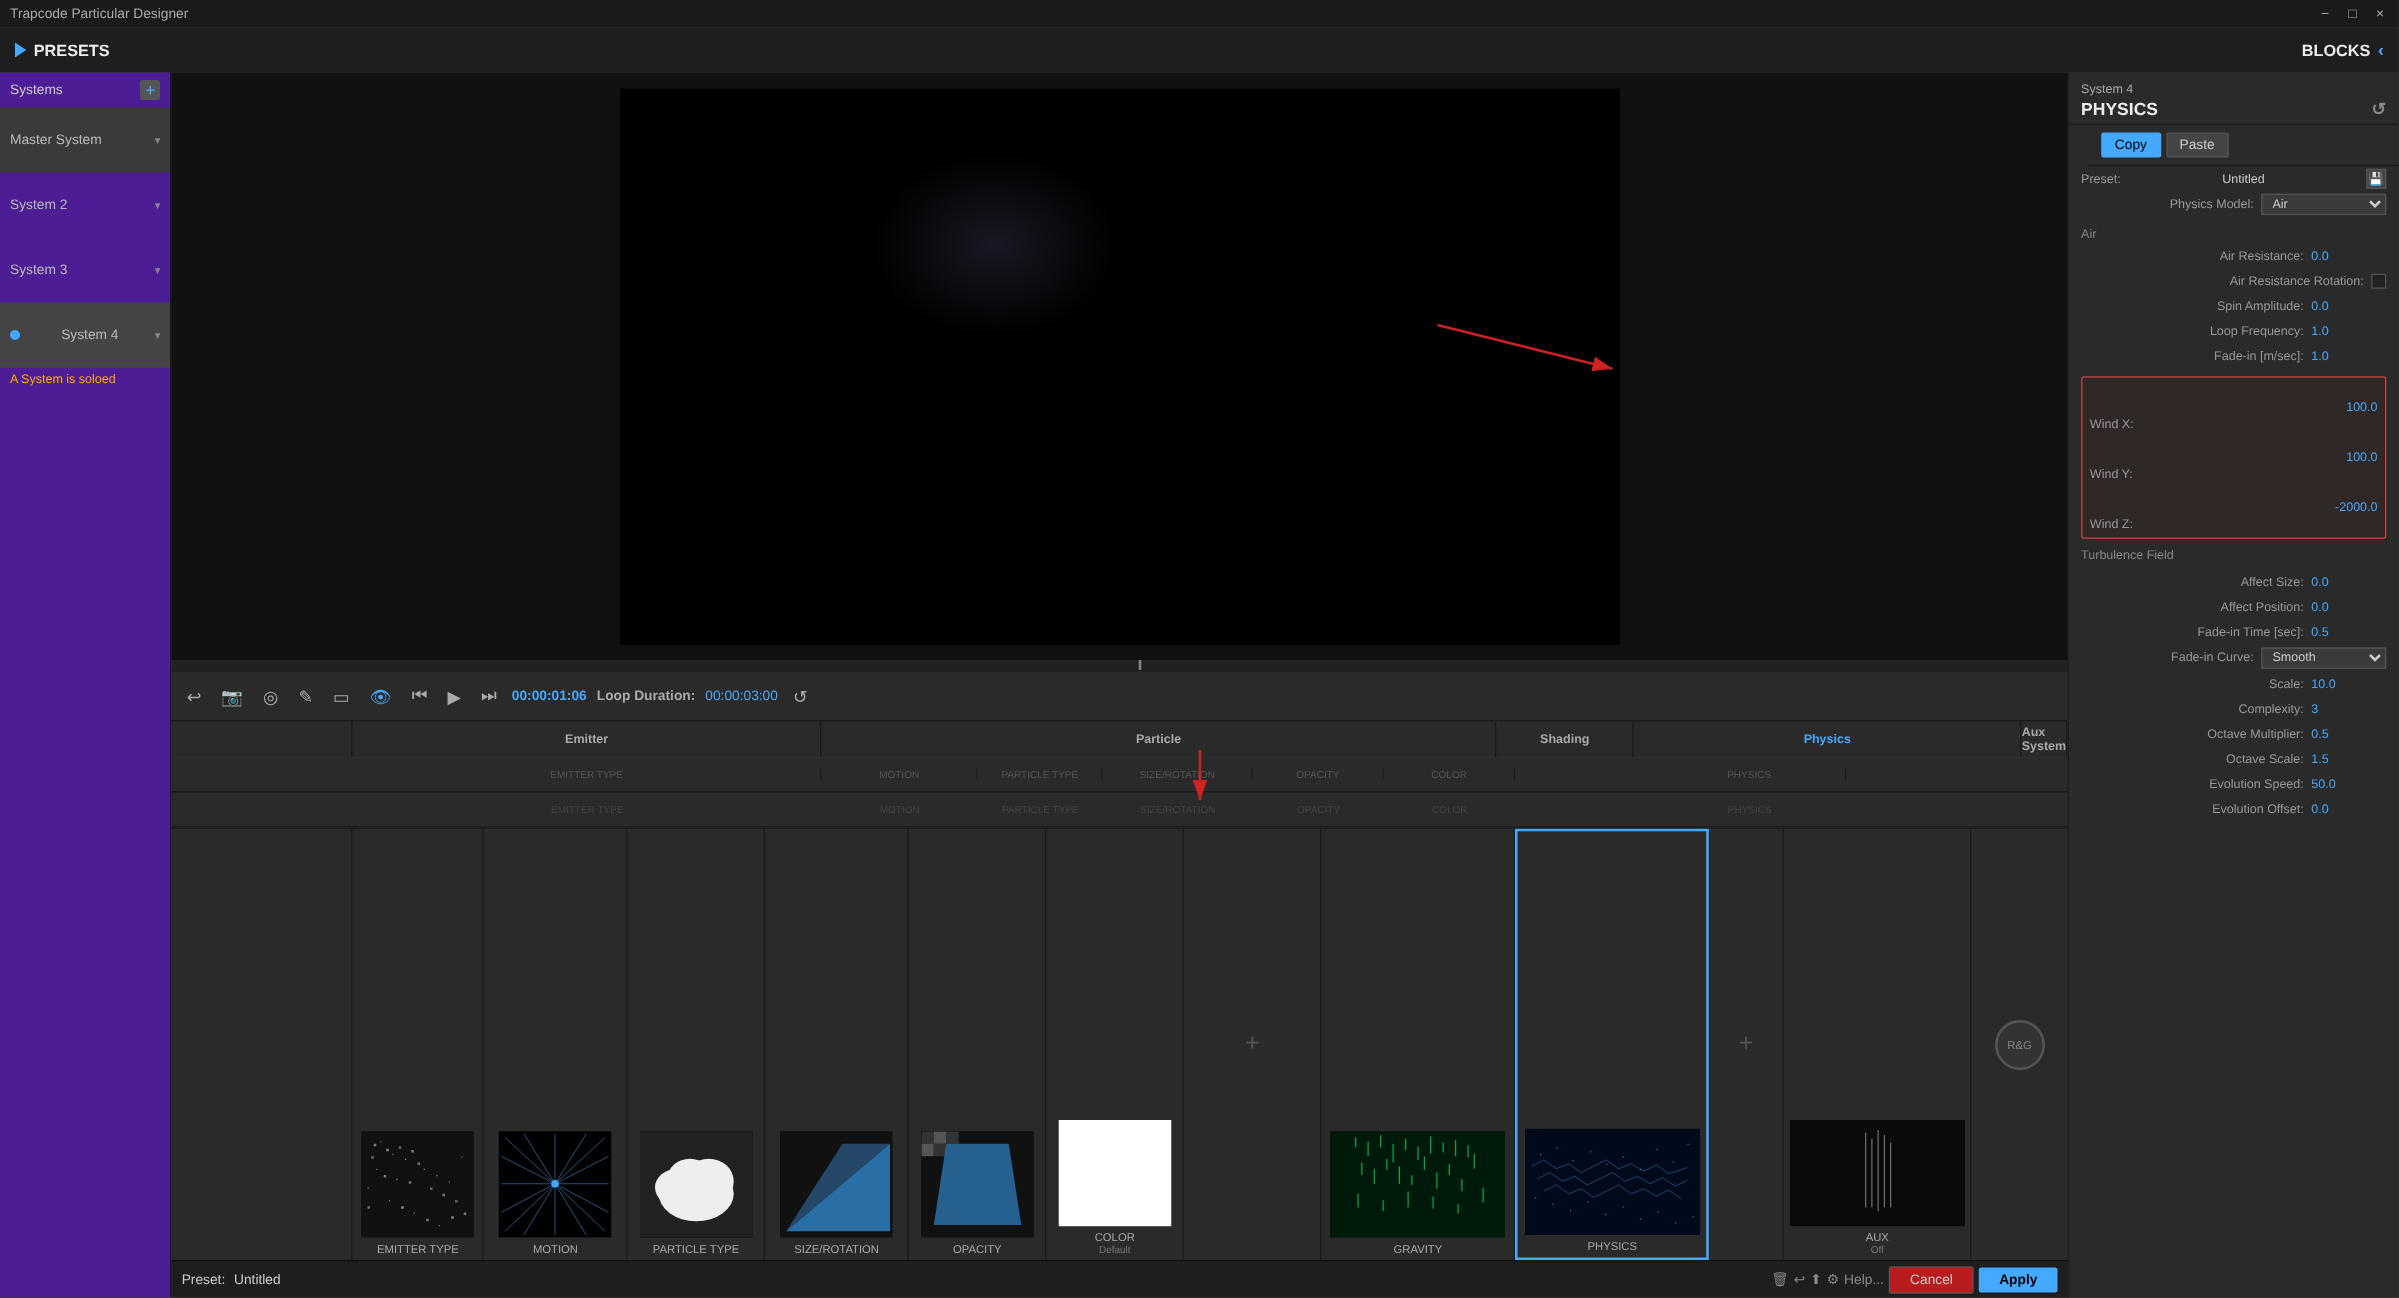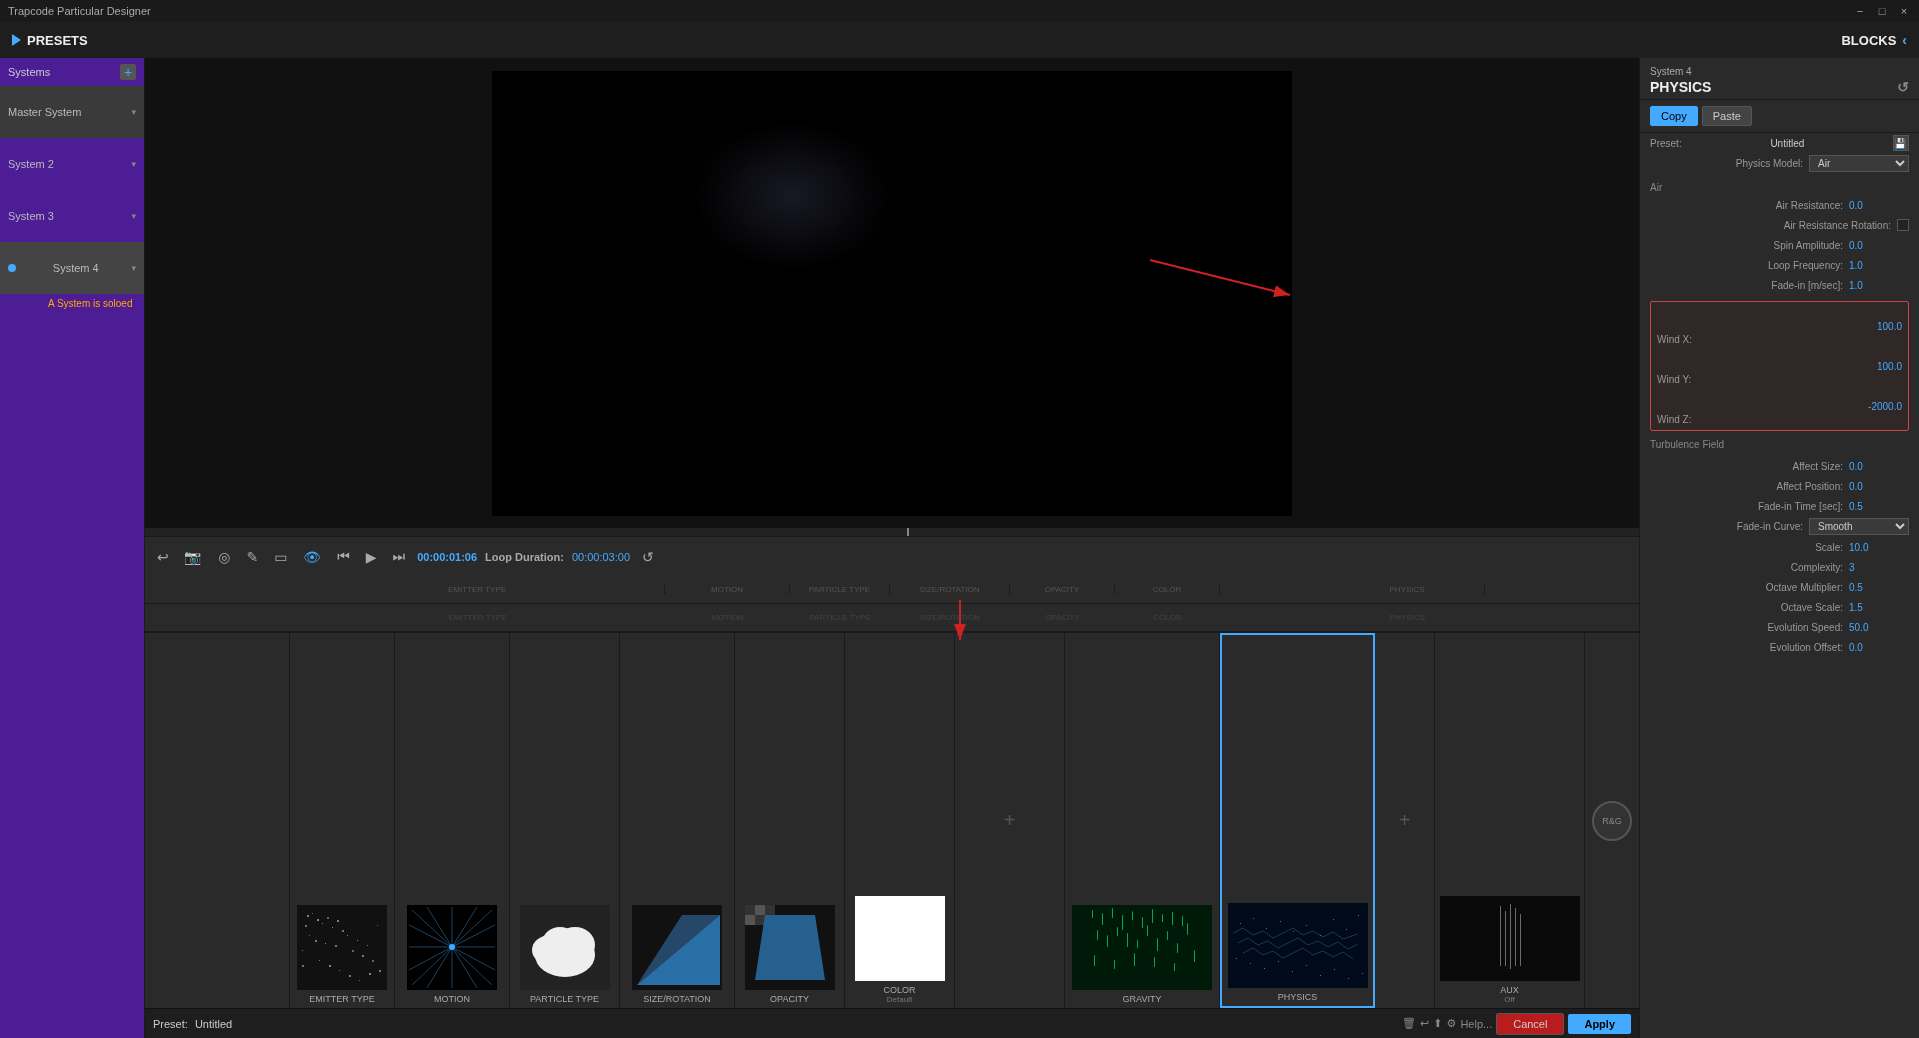--- a/index.html
+++ b/index.html
@@ -96,21 +96,21 @@
       font-size: 9px; color: #888;
     }
     .system-item.selected { background: #444; }
     .system-item .solo-dot {
       width: 8px; height: 8px;
       background: #4af; border-radius: 50%;
       margin-right: 4px;
     }
     #solo-notice {
       padding: 4px 8px;
-      color: #fa0; font-size: 10px; margin-left: 40px;
+      color: #fa0; font-size: 10px;
     }
 
     
     #center {
       flex: 1;
       display: flex;
       flex-direction: column;
     }
 
     
@@ -261,20 +261,21 @@
     #system-4-label {
       color: #aaa; font-size: 10px; margin-bottom: 2px;
     }
     #physics-title {
       color: #eee; font-size: 14px; font-weight: bold;
       display: flex; align-items: center; justify-content: space-between;
     }
     #copy-paste-row {
       display: flex; gap: 4px; padding: 6px 10px;
       border-bottom: 1px solid #1a1a1a;
+      margin-left: 16px;
     }
     .cp-btn {
       padding: 3px 10px;
       background: #444; border: 1px solid #555;
       color: #ccc; cursor: pointer; font-size: 11px;
       border-radius: 2px;
     }
     .cp-btn.active { background: #4af; color: #000; border-color: #4af; }
 
     
@@ -434,20 +435,28 @@
       <button class="transport-btn" style="color:#4af;">👁</button>
       <button class="transport-btn">⏮</button>
       <button class="transport-btn">▶</button>
       <button class="transport-btn">⏭</button>
       <span id="timecode">00:00:01:06</span>
       <span id="loop-duration">Loop Duration:</span>
       <span id="loop-timecode">00:00:03:00</span>
       <button class="transport-btn">↺</button>
     </div>
 
+    <div id="blocks-header">
+      <div class="block-col-header" style="width:145px;"></div>
+      <div class="block-col-header" style="width:375px;">Emitter</div>
+      <div class="block-col-header" style="width:540px;">Particle</div>
+      <div class="block-col-header" style="width:110px;">Shading</div>
+      <div class="block-col-header" style="width: 310px; color: rgb(68, 170, 255);">Physics</div>
+      <div class="block-col-header" style="flex:1;">Aux System</div>
+    </div>
 
     <div id="timeline-rows">
       <div class="timeline-row">
         <div class="timeline-row-label" style="width:145px;"></div>
         <div style="display:flex;flex:1;height:100%;align-items:center;">
           <div class="timeline-row-label" style="width:375px;font-size:8px;color:#555;">EMITTER TYPE</div>
           <div class="timeline-row-label" style="width:125px;font-size:8px;color:#555;">MOTION</div>
           <div class="timeline-row-label" style="width:100px;font-size:8px;color:#555;">PARTICLE TYPE</div>
           <div class="timeline-row-label" style="width:120px;font-size:8px;color:#555;">SIZE/ROTATION</div>
           <div class="timeline-row-label" style="width:105px;font-size:8px;color:#555;">OPACITY</div>

